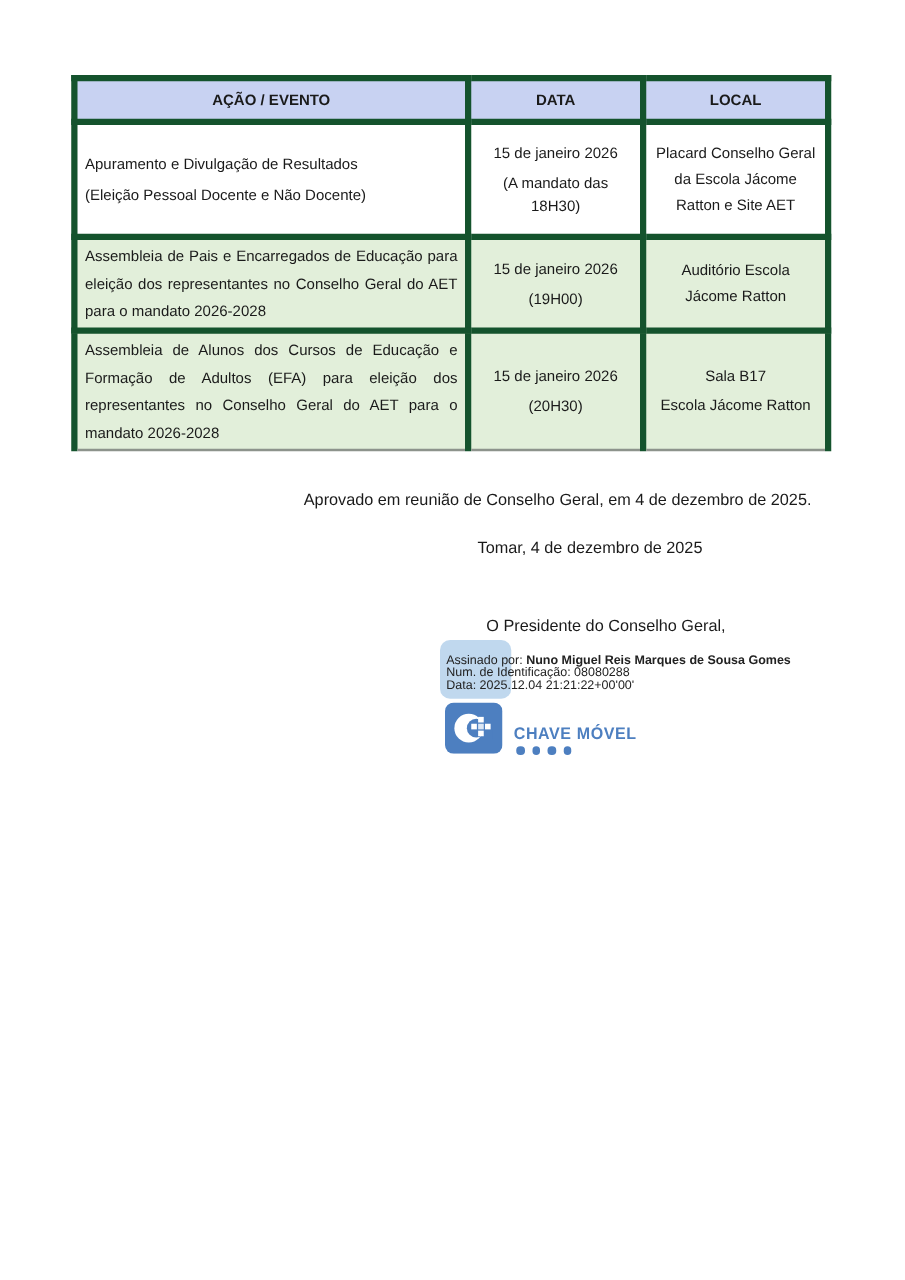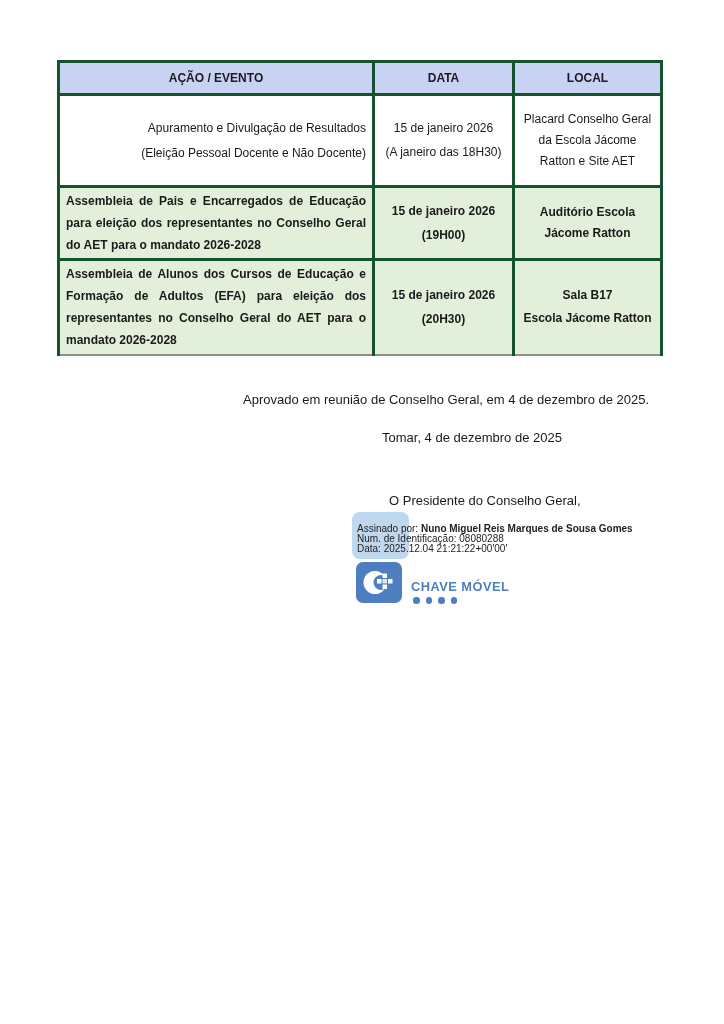--- a/index.html
+++ b/index.html
@@ -19,36 +19,36 @@
   
   table.schedule {
     position: absolute;
     left: 57px; top: 60px;
     width: 603px;
     border-collapse: collapse;
     table-layout: fixed;
     font-size: 12px;
   }
   table.schedule th, table.schedule td {
-    border: 3px solid #14532d;
+    border: 5px solid #14532d;
     vertical-align: middle;
     padding: 2px 6px;
   }
   table.schedule th {
     background: #c8d2f2;
     height: 26px;
     font-weight: bold;
     text-align: center;
     font-size: 12px;
   }
   tr.row-white  { height: 92px; }
-  tr.row-green  { background: #e2efda; font-weight: bold; border-radius: 22px; }
+  tr.row-green  { background: #e2efda; font-weight: normal; border-radius: 22px; }
   tr.row-green2 { height: 72px; }
   tr.row-green3 { height: 95px; }
-  td.event-center { text-align: right; }
+  td.event-center { text-align: left; }
   td.event-center p { margin: 6px 0; line-height: 19px; }
   td.date-cell { text-align: center; }
   td.date-cell p { margin: 5px 0; line-height: 19px; }
   td.local-cell {
     text-align: center;
     line-height: 21px;
     padding: 2px 10px;
   }
   td.local-cell p { margin: 4px 0; line-height: 19px; }
   td.event-justify {
@@ -133,21 +133,21 @@
       </tr>
     </thead>
     <tbody>
       <tr class="row-white">
         <td class="event-center">
           <p>Apuramento e Divulgação de Resultados</p>
           <p>(Eleição Pessoal Docente e Não Docente)</p>
         </td>
         <td class="date-cell">
           <p>15 de janeiro 2026</p>
-          <p>(A janeiro das 18H30)</p>
+          <p>(A mandato das 18H30)</p>
         </td>
         <td class="local-cell">Placard Conselho Geral da Escola Jácome Ratton e Site AET</td>
       </tr>
 
       <tr class="row-green row-green2">
         <td class="event-justify bar-left">Assembleia de Pais e Encarregados de Educação para eleição dos representantes no Conselho Geral do AET para o mandato 2026-2028</td>
         <td class="date-cell">
           <p>15 de janeiro 2026</p>
           <p>(19H00)</p>
         </td>

